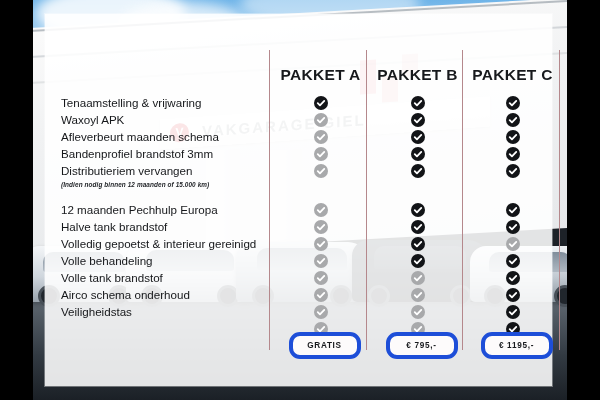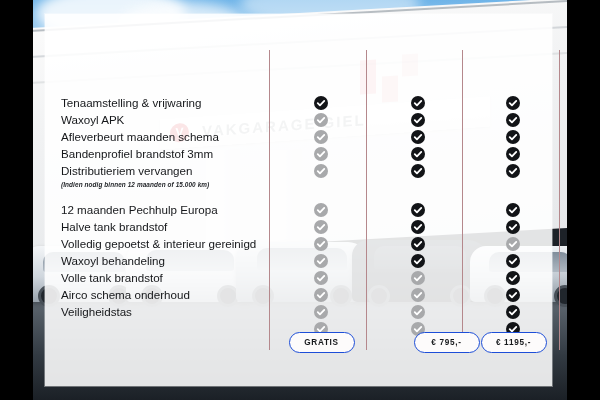--- a/index.html
+++ b/index.html
@@ -266,21 +266,21 @@
     height: 24px;
     z-index: 30;
   }
   .pricepill {
     position: absolute;
     top: 0;
     width: 64px;
     height: 19px;
     line-height: 19px;
     text-align: center;
-    border: 1px solid #1d4ed8;
+    border: 4px solid #1d4ed8;
     border-radius: 11px;
     background: #fdfbfb;
     font-size: 8.2px;
     font-weight: 700;
     letter-spacing: .7px;
     color: #17191c;
     white-space: nowrap;
   }
 </style>
 </head>
@@ -332,40 +332,45 @@
       <div class="car k5">
         <div class="glass"></div>
         <div class="wheel l"></div>
         <div class="wheel r"></div>
       </div>
     </div>
   </div>
 
   <div class="card">
 
+    <div class="headers" id="headers">
+        <div class="pkghead" style="left: 228px; width: 95px;">PAKKET A</div>
+        <div class="pkghead" style="left: 325px; width: 95px;">PAKKET B</div>
+        <div class="pkghead" style="left: 420px; width: 95px;">PAKKET C</div>
+      </div>
 
     <div class="features" id="features">
         <div class="feat">Tenaamstelling &amp; vrijwaring</div>
         <div class="feat">Waxoyl APK</div>
         <div class="feat">Afleverbeurt maanden schema</div>
         <div class="feat">Bandenprofiel brandstof 3mm</div>
         <div class="feat">Distributieriem vervangen</div>
         <div class="featnote gapafter" style="margin-bottom: 10px;">(Indien nodig binnen 12 maanden of 15.000 km)</div>
         <div class="feat">12 maanden Pechhulp Europa</div>
         <div class="feat">Halve tank brandstof</div>
         <div class="feat">Volledig gepoetst &amp; interieur gereinigd</div>
-        <div class="feat">Waxoyl behandeling</div>
+        <div class="feat">Volle behandeling</div>
         <div class="feat">Volle tank brandstof</div>
         <div class="feat">Airco schema onderhoud</div>
         <div class="feat">Veiligheidstas</div>
       </div>
 
     <div class="pricerow" id="pricerow">
         <div class="pricepill" style="left: 243.5px;">GRATIS</div>
-        <div class="pricepill" style="left: 340.5px; margin-left: 28px;">€ 795,-</div>
+        <div class="pricepill" style="left: 340.5px;">€ 795,-</div>
         <div class="pricepill" style="left: 435.5px;">€ 1195,-</div>
       </div>
 
   <div class="vsep" style="left: 224px;"></div>
       <div class="vsep" style="left: 321px;"></div>
       <div class="vsep" style="left: 417px;"></div>
       <div class="vsep" style="left: 514px;"></div>
       <div class="checkcol" style="left: 228px; width: 95px;">
         <div class="cellrow">
           <span class="chk">

